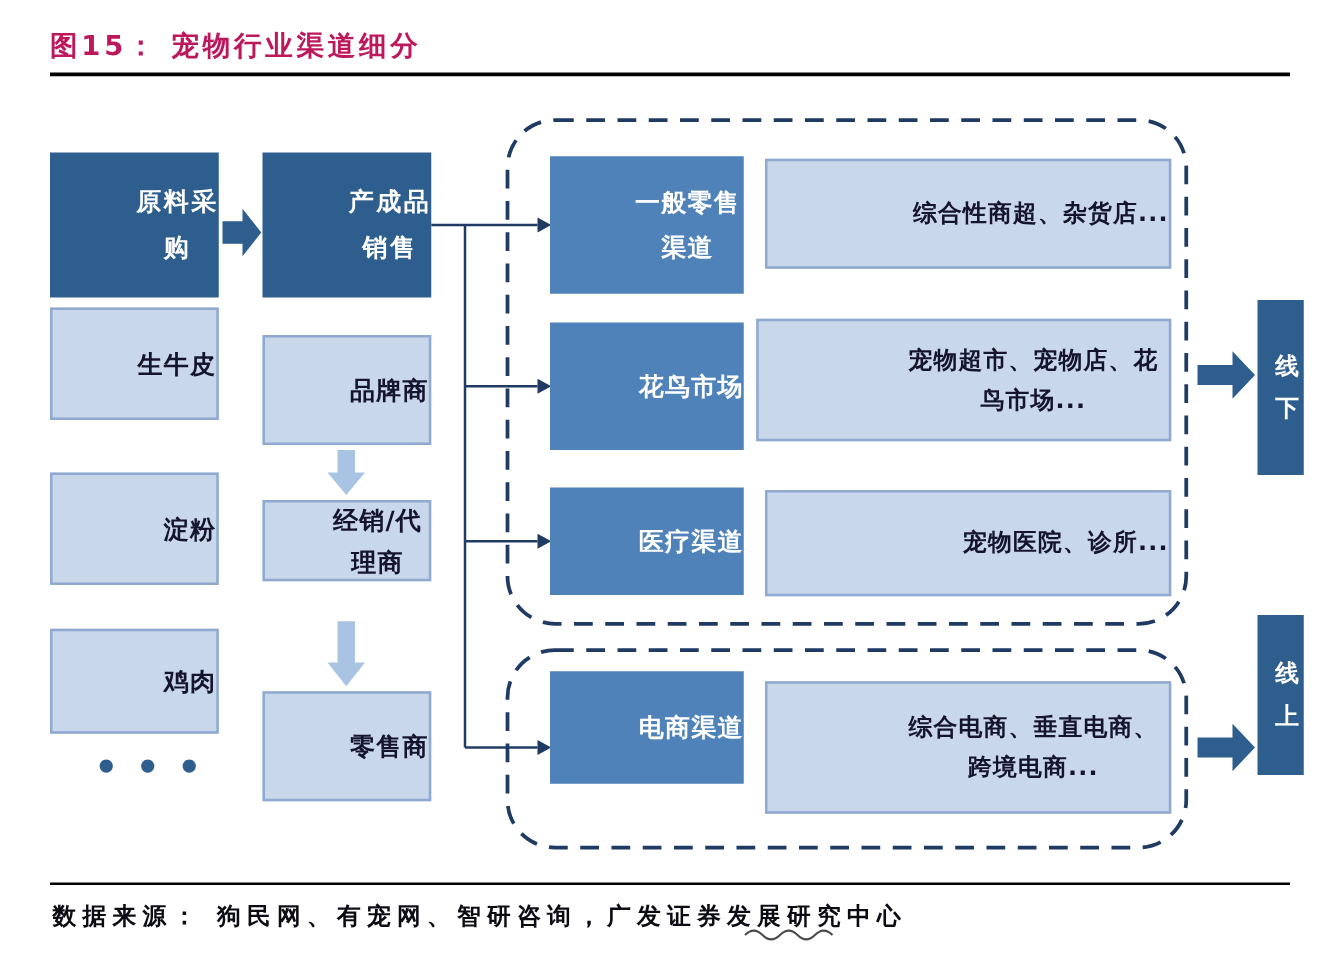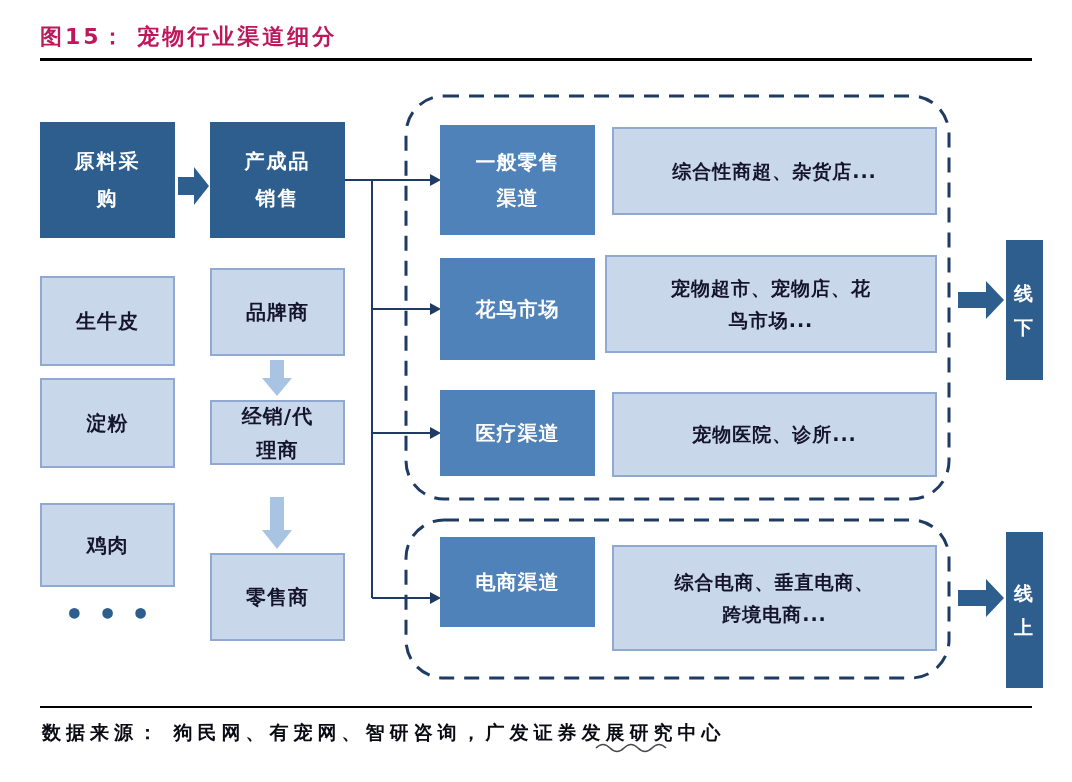--- a/index.html
+++ b/index.html
@@ -8,21 +8,21 @@
   .abs { position:absolute; }
 
   .title { left:40px; top:22px; font-size:22px; font-weight:bold; color:#be185d;
            letter-spacing:3px; white-space:pre-wrap; }
   .rule  { background:#000; }
   .title-rule  { left:40px; top:58px; width:992px; height:3px; }
   .footer-rule { left:40px; top:706px; width:992px; height:2px; }
   .footer-text { left:42px; top:720px; font-size:19px; font-weight:bold; color:#0b0b14;
                  letter-spacing:5px; white-space:pre-wrap; }
 
-  .box { display:flex; align-items:center; justify-content:center;
+  .box { display:flex; align-items:center; justify-content:flex-end;
          text-align:center; font-weight:bold; }
   .box span { display:inline-block; text-align:center; }
 
   .box-dark  { background:var(--dark-blue);  color:#fff; font-size:20px;
                letter-spacing:2px; line-height:1.85; }
   .box-mid   { background:var(--mid-blue);   color:#fff; font-size:20px;
                letter-spacing:1px; line-height:1.8; }
   .box-light { background:var(--light-fill); border:2px solid var(--light-border);
                color:var(--ink); font-size:20px; letter-spacing:1px; line-height:1.7; }
   .box-detail { font-size:19px; }
@@ -77,21 +77,21 @@
 
     <polygon class="ba-dark" points="958,292 986,292 986,281 1004,300 986,319 986,308 958,308"></polygon>
     <polygon class="ba-dark" points="958,590 986,590 986,579 1004,598 986,617 986,606 958,606"></polygon>
 
     <path class="squiggle" d="M596,748 q7,-7 14,0 q7,7 14,0 q7,-7 14,0 q7,7 14,0 q7,-7 14,0"></path>
   </svg>
 
   <div class="abs box box-dark" style="left:40px;top:122px;width:135px;height:116px">
     <span class="w33">原料采购</span>
   </div>
-  <div class="abs box box-light" style="left:40px;top:276px;width:135px;height:90px">
+  <div class="abs box box-light" style="left:40px;top:246px;width:135px;height:90px">
     <span>生牛皮</span>
   </div>
   <div class="abs box box-light" style="left:40px;top:378px;width:135px;height:90px">
     <span>淀粉</span>
   </div>
   <div class="abs box box-light" style="left:40px;top:503px;width:135px;height:84px">
     <span>鸡肉</span>
   </div>
   <div class="abs box dots" style="left:40px;top:592px;width:135px;height:44px">
     <span>•••</span>
@@ -134,17 +134,17 @@
   <div class="abs box box-mid" style="left:440px;top:537px;width:155px;height:90px">
     <span>电商渠道</span>
   </div>
   <div class="abs box box-light box-detail" style="left:612px;top:545px;width:325px;height:106px">
     <span class="mw11">综合电商、垂直电商、跨境电商...</span>
   </div>
 
   <div class="abs box box-dark" style="left:1006px;top:240px;width:37px;height:140px">
     <span class="wv">线下</span>
   </div>
-  <div class="abs box box-dark" style="left:1006px;top:532px;width:37px;height:156px">
+  <div class="abs box box-dark" style="left:1006px;top:492px;width:37px;height:128px">
     <span class="wv">线上</span>
   </div>
 
 </div>
 
 </body></html>

